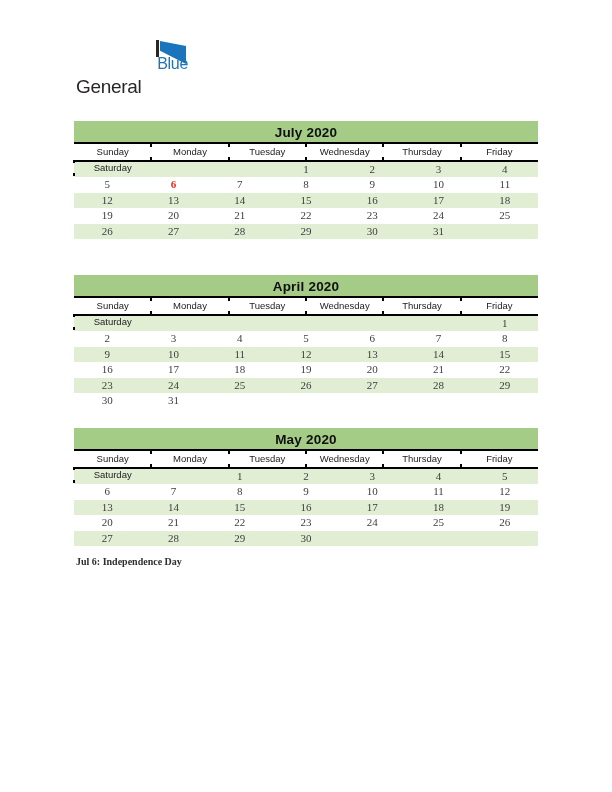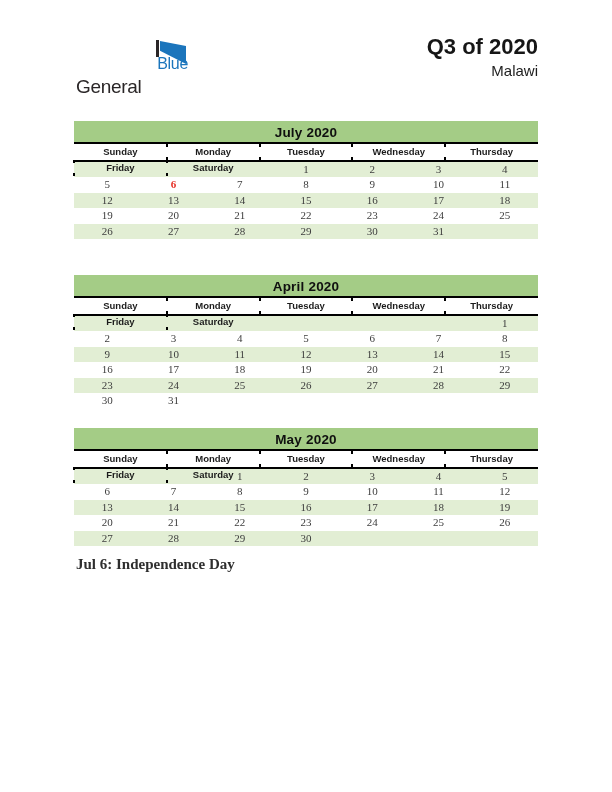--- a/index.html
+++ b/index.html
@@ -36,22 +36,22 @@
   #months .month:nth-of-type(1) { top:99px; }
   #months .month:nth-of-type(2) { top:253px; }
   #months .month:nth-of-type(3) { top:406px; }
 
   .month-title {
     height:23px; line-height:23px; text-align:center;
     background:var(--header-green); border-bottom:2px solid #000;
     font-size:13.5px; font-weight:700; color:#0f0f0f; letter-spacing:0.2px;margin-top:22px;
   }
   .weekdays {
-    display:grid; grid-template-columns:repeat(5,1fr);
-    height:18px; border-bottom:2px solid #000; background:#fff;font-weight:bold;
+    display:grid; grid-template-columns:repeat(6,1fr);
+    height:18px; border-bottom:2px solid #000; background:#fff;
   }
   .wd {
     position:relative; text-align:center; line-height:16px;
     font-size:9.5px; color:#1b1b1b; font-family:"Liberation Sans", sans-serif;
   }
   .wd + .wd::before {
     content:""; position:absolute; left:-1px; top:0; width:2px; height:3px; background:#000;
   }
   .wd + .wd::after {
     content:""; position:absolute; left:-1px; bottom:0; width:2px; height:3px; background:#000;
@@ -61,40 +61,36 @@
   .week.alt { background:var(--row-green); }
   .day {
     text-align:center; line-height:15.4px; font-size:11px;
     color:#3d3d3d; font-family:"Liberation Serif", serif;
   }
   .day.holiday { color:var(--holiday-red); font-weight:700; }
 
   
   .footnote {
     position:absolute; left:76px; top:556px;
-    font-size:15px; font-weight:600; color:#2e2e2e;
+    font-size:10px; font-weight:600; color:#2e2e2e;
     font-family:"Liberation Serif", serif;
   }
 </style>
 </head>
 <body>
 
 <div class="page">
 
   <div class="logo">
     <span class="logo-general">General</span>
     <span class="logo-pole"></span>
     <span class="logo-flag"></span>
     <span class="logo-blue">Blue</span>
   </div>
 
-  <div class="titles">
-    <div class="quarter-title">Q3 of 2020</div>
-    <div class="country-subtitle">Malawi</div>
-  </div>
 
   <div id="months">
       <div class="month">
         <div class="month-title">July 2020</div>
         <div class="weekdays">
           <div class="wd">Sunday</div>
           <div class="wd">Monday</div>
           <div class="wd">Tuesday</div>
           <div class="wd">Wednesday</div>
           <div class="wd">Thursday</div>

